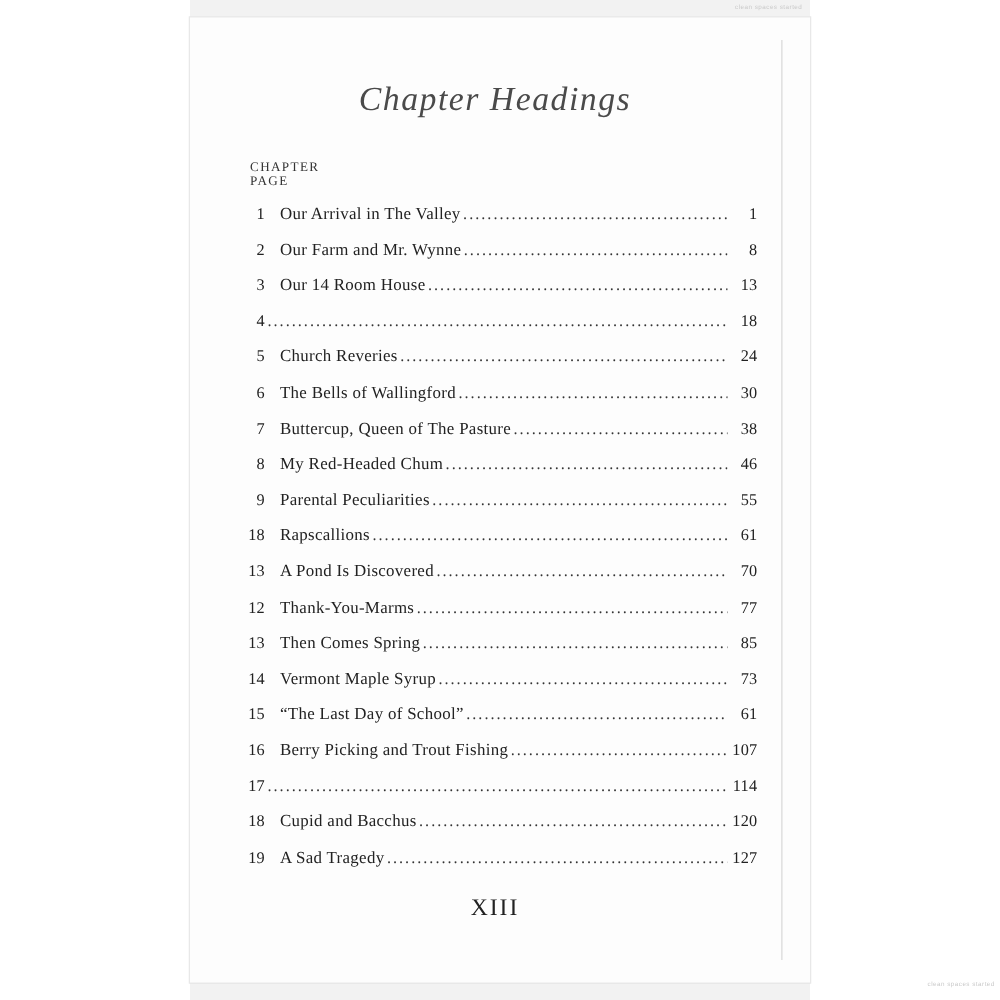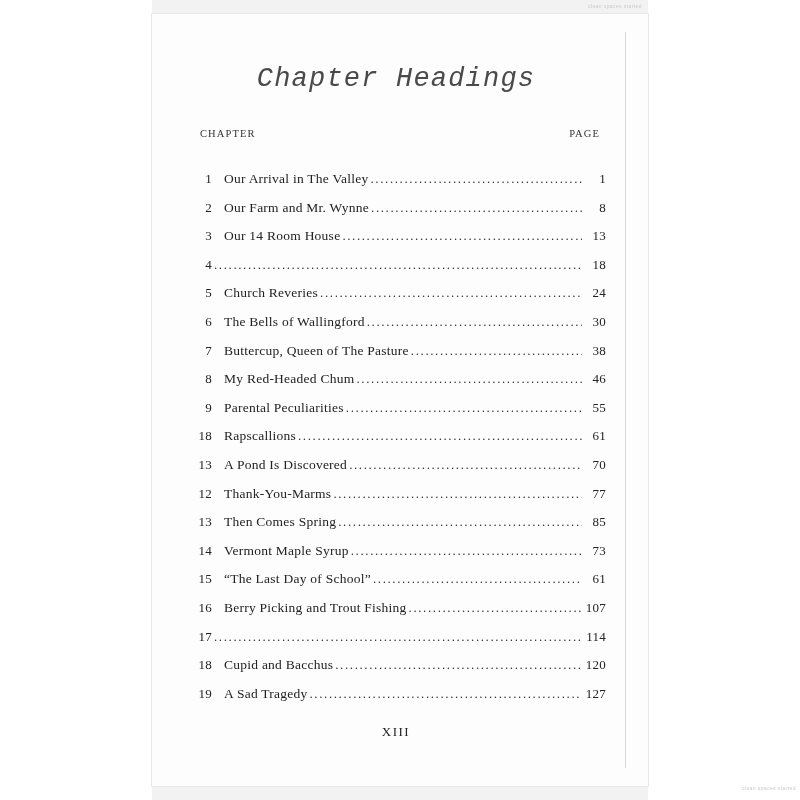--- a/index.html
+++ b/index.html
@@ -77,38 +77,39 @@
 
   .content {
     position: absolute;
     left: 34px;
     right: 42px;
     top: 50px;
   }
 
   .title {
     text-align: center;
-    font-family: Liberation Mono, monospace;
+    font-family: Liberation Serif, serif;
     font-style: italic;
     font-size: 27px;
     letter-spacing: 1.2px;
     color: #4a4a4a;
     margin: 0 0 34px 0;
     font-weight: 400;
   }
 
   .col-head {
     display: flex;
     justify-content: space-between;
     font-family: "Liberation Serif", serif;
     font-size: 10.5px;
     letter-spacing: 1.1px;
     color: #333;
     padding: 0 6px 0 14px;
-    margin-bottom: 32px;
+    margin-bottom: 12px;
+    flex-direction: column;
   }
 
   .toc-row {
     display: flex;
     align-items: baseline;
     font-size: 13.5px;
     color: #222;
     margin-bottom: 12.6px;
     letter-spacing: .25px;
   }
@@ -134,21 +135,21 @@
   }
   .ch-page {
     flex: 0 0 auto;
     min-width: 22px;
     text-align: right;
     font-size: 13px;
   }
 
   .folio {
     text-align: center;
-    font-size: 13px;
+    font-size: 19px;
     letter-spacing: 1.5px;
     color: #222;
     margin-top: 22px;
   }
 </style>
 </head>
 <body>
 
 <div id="page-wrap">
   <div class="surface"></div>

